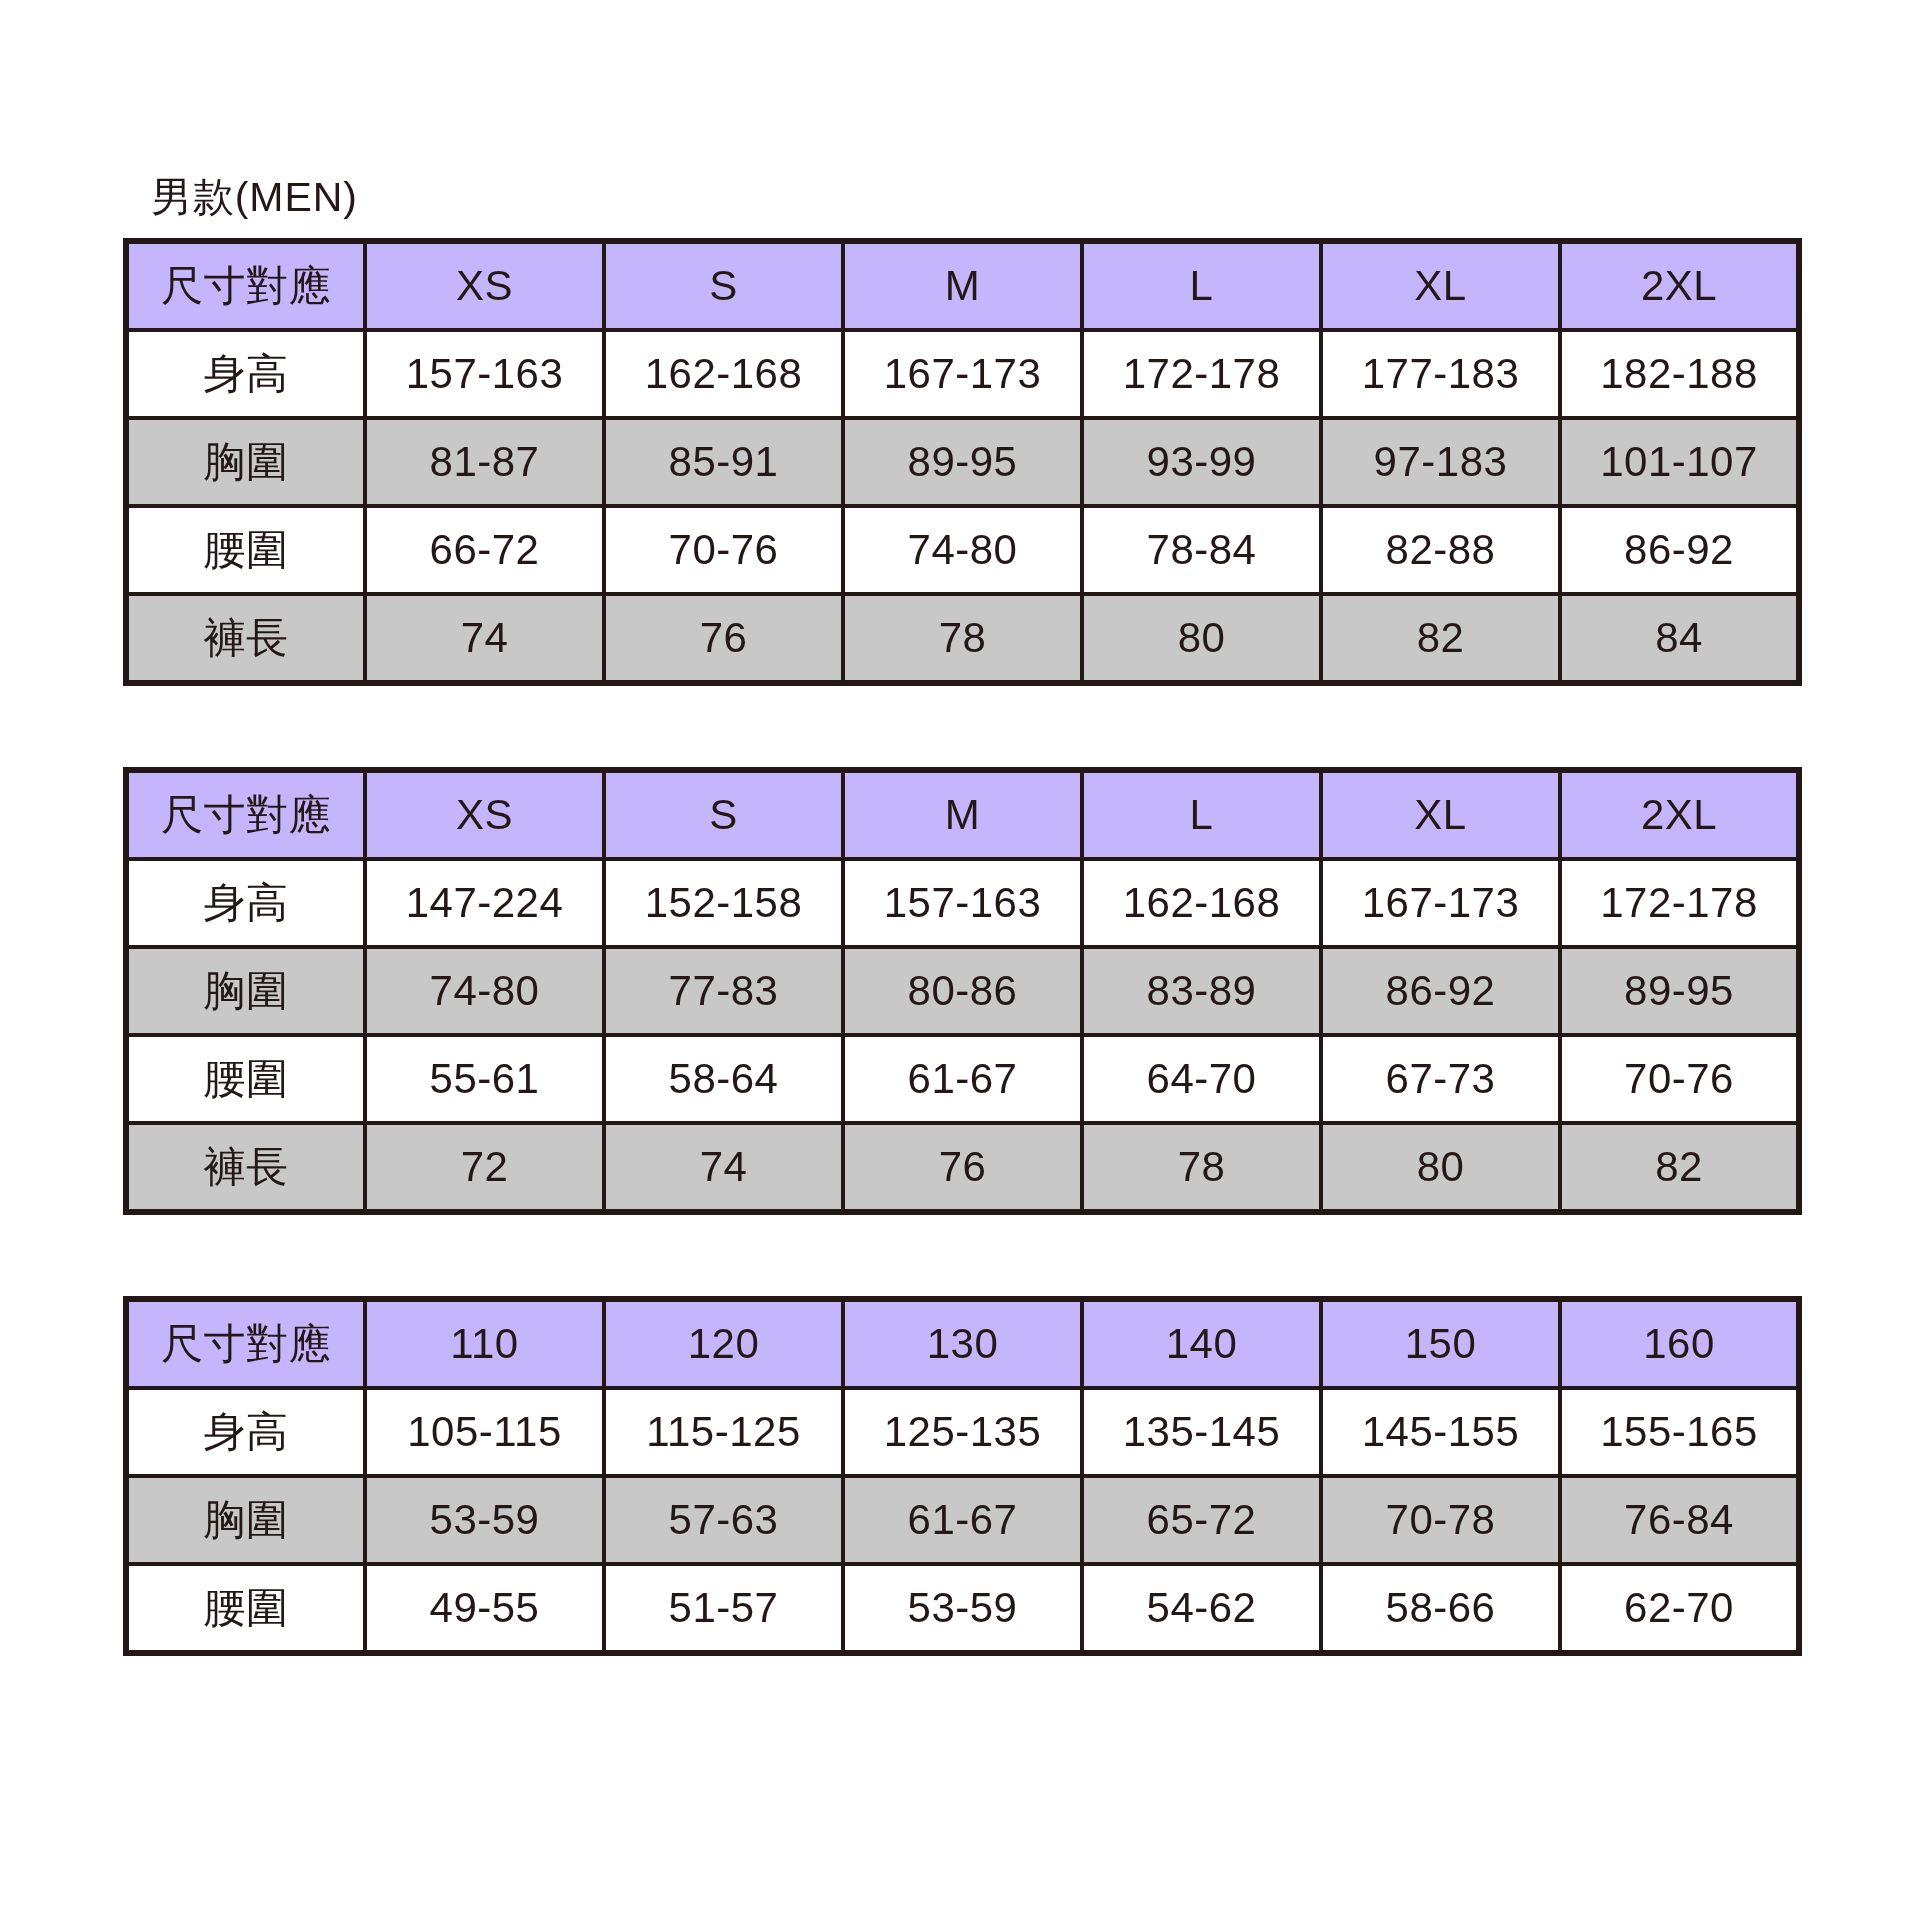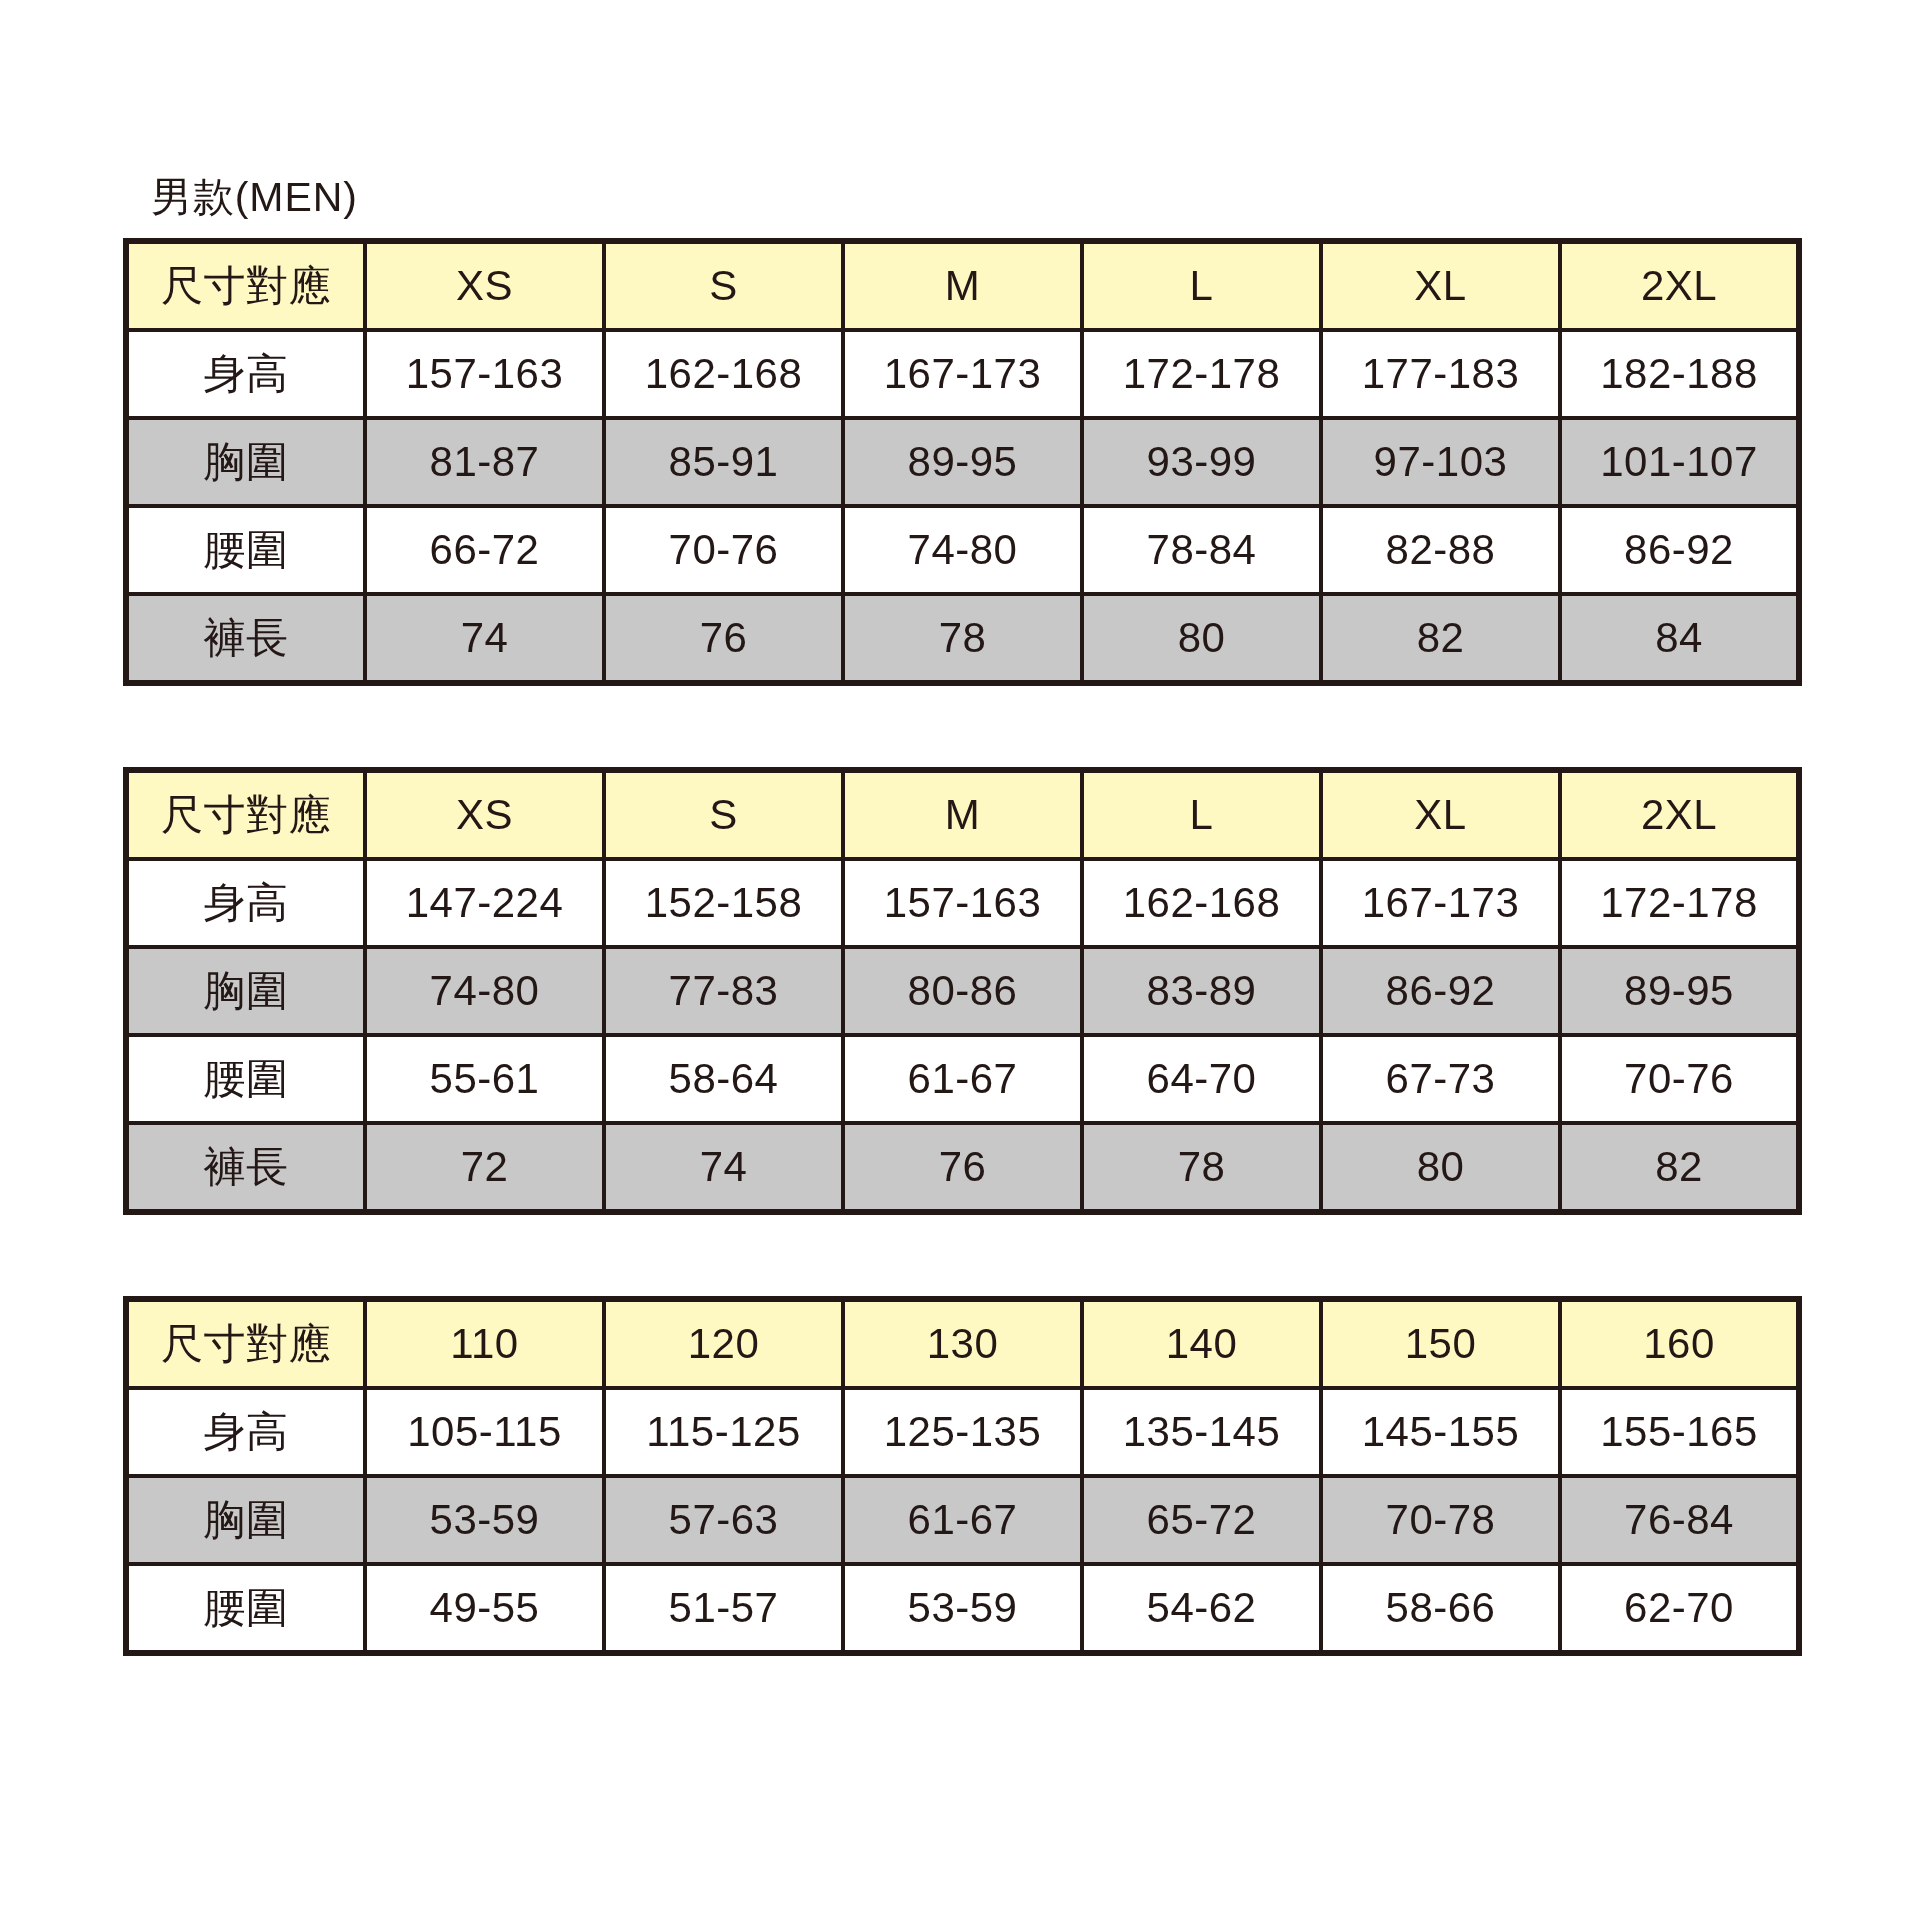--- a/index.html
+++ b/index.html
@@ -40,21 +40,21 @@
   .size-table th, .size-table td {
     border: 4.6px solid #231815;
     height: 84px;
     text-align: center;
     vertical-align: middle;
     font-size: 42px;
     font-weight: 400;
     padding: 0;
     letter-spacing: 0.5px;
   }
-  .size-table thead tr { background: #fef9c3; }
+  .size-table thead tr { background: #c4b5fd; }
   .size-table tbody tr:nth-child(odd)  { background: #ffffff; }
   .size-table tbody tr:nth-child(even) { background: #c8c8c9; }
 </style>
 </head>
 <body>
 
 <div class="page">
 
   <div class="section">
     <h2 class="section-title">男款(MEN)</h2>
@@ -79,21 +79,21 @@
           <td>172-178</td>
           <td>177-183</td>
           <td>182-188</td>
         </tr>
         <tr>
           <td>胸圍</td>
           <td>81-87</td>
           <td>85-91</td>
           <td>89-95</td>
           <td>93-99</td>
-          <td>97-103</td>
+          <td>97-183</td>
           <td>101-107</td>
         </tr>
         <tr>
           <td>腰圍</td>
           <td>66-72</td>
           <td>70-76</td>
           <td>74-80</td>
           <td>78-84</td>
           <td>82-88</td>
           <td>86-92</td>

